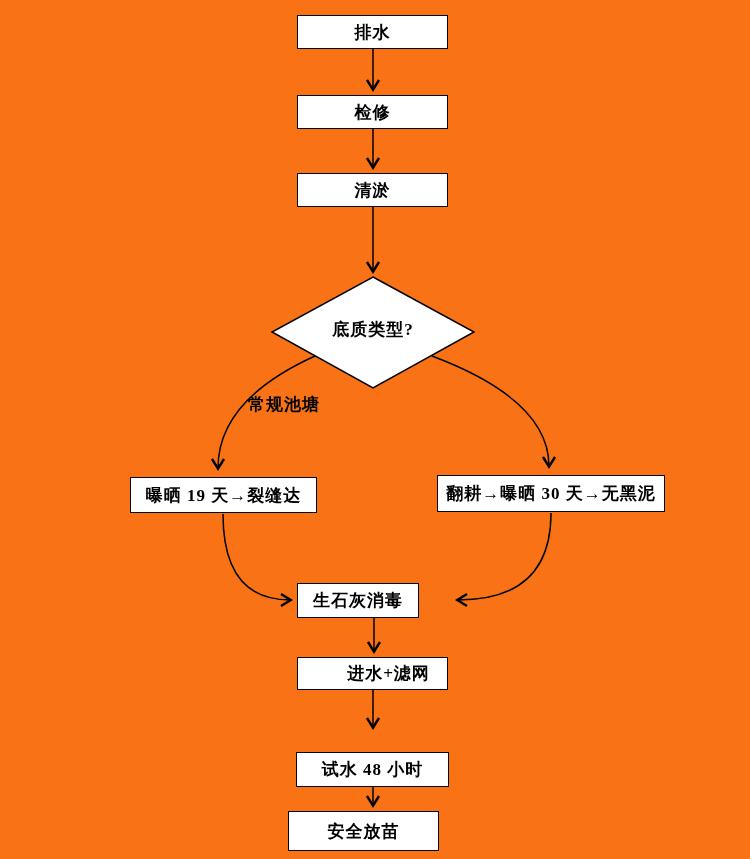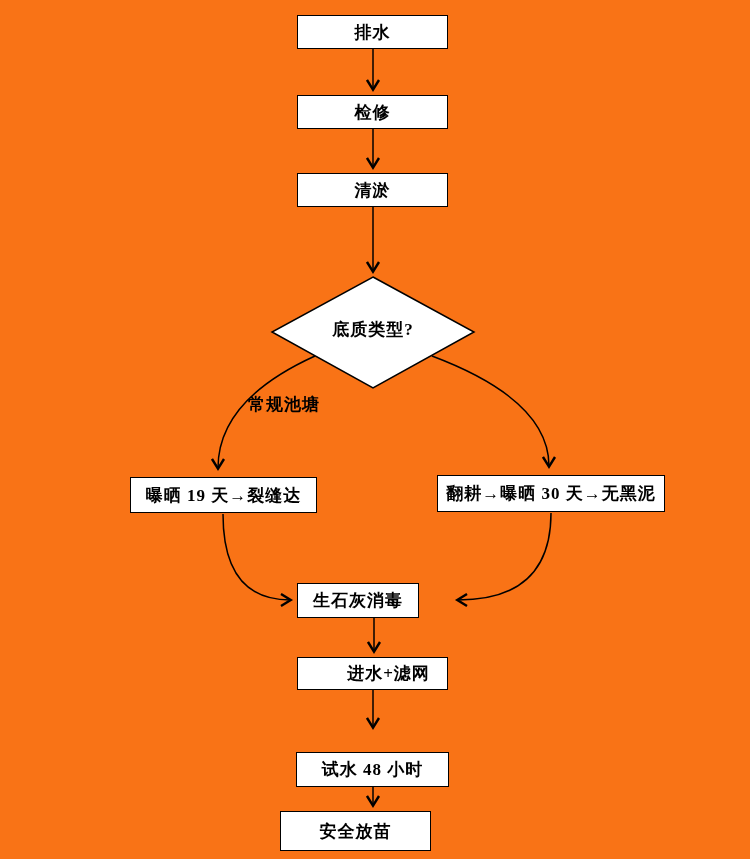--- a/index.html
+++ b/index.html
@@ -108,17 +108,17 @@
   </div>
 
   <div class="box" style="left:297px; top:657px; width:151px; height:33px;padding-left:32px;">
     <span>进水+滤网</span>
   </div>
 
   <div class="box" style="left:296px; top:746px; width:153px; height:35px;margin-top:6px;">
     <span>试水 48 小时</span>
   </div>
 
-  <div class="box" style="left:280px; top:811px; width:151px; height:40px;">
+  <div class="box" style="left:288px; top:811px; width:151px; height:40px;">
     <span>安全放苗</span>
   </div>
 
 </div>
 
 </body></html>

